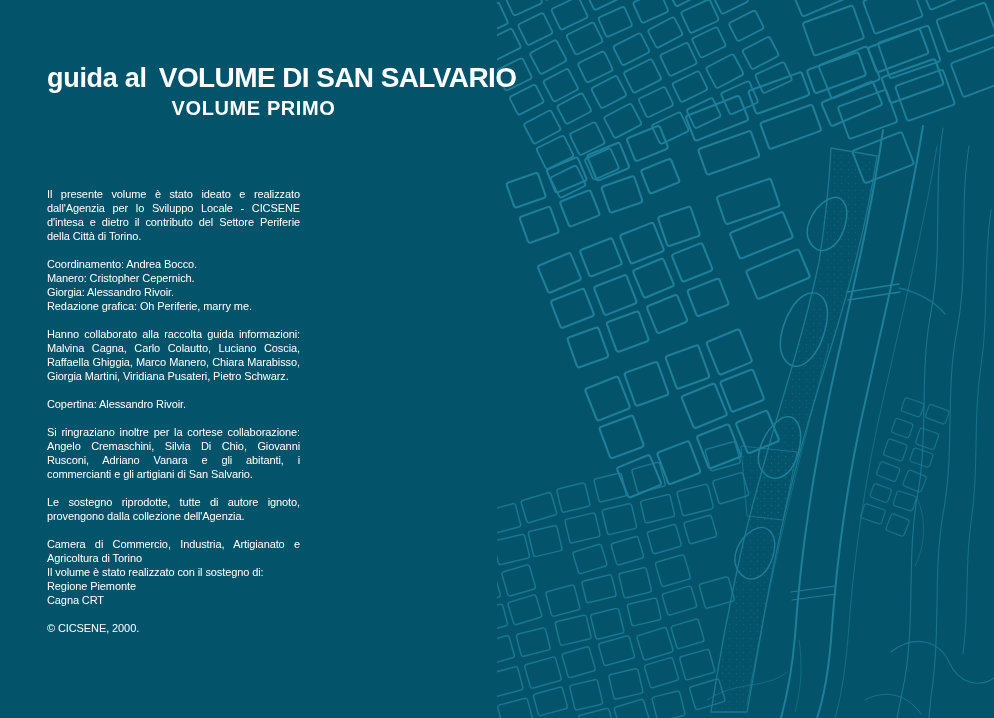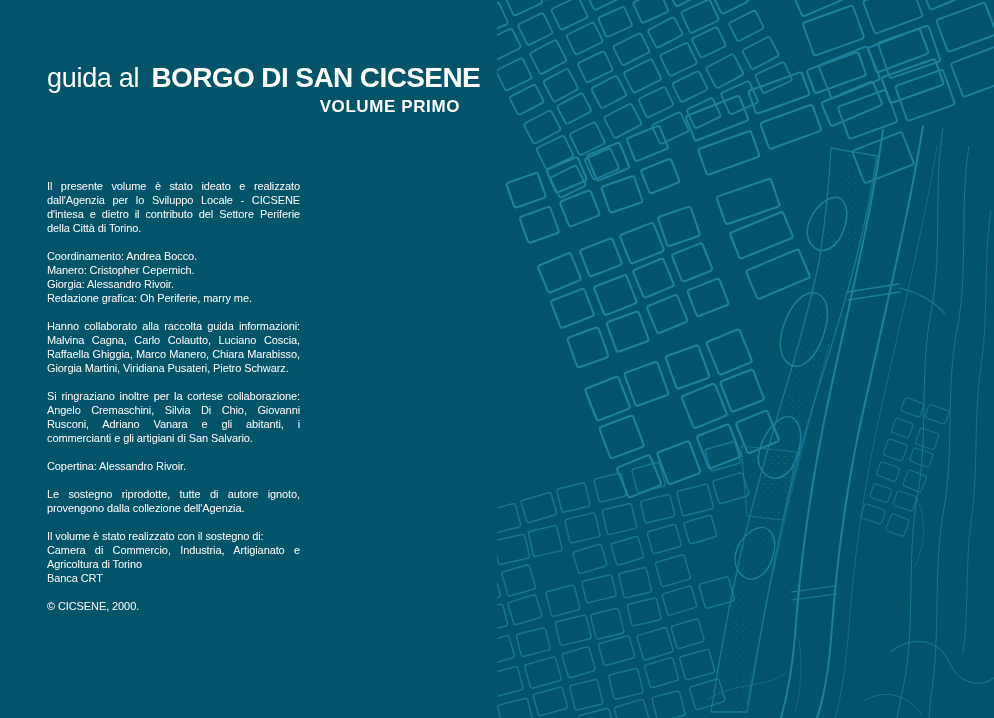--- a/index.html
+++ b/index.html
@@ -2,26 +2,26 @@
 <html style="--background: #03546a; --map-line: #1d7f9a; --text: #ffffff;"><head>
 <meta charset="utf-8">
 <style>
   html,body{margin:0;padding:0}
   body{font-family:"Liberation Sans","DejaVu Sans",sans-serif}
   .page{position:relative;width:994px;height:718px;background:var(--background,#03546a);
         color:var(--text,#fff);overflow:hidden}
   .map{position:absolute;top:0;right:0;width:497px;height:718px;display:block}
   .masthead{position:absolute;left:47px;top:63px;width:413px}
   .title{margin:0;font-size:27px;font-weight:400;white-space:nowrap;letter-spacing:-0.3px;line-height:1.05}
-  .title .t-light{font-weight:400}
+  .title .t-light{font-weight:700}
   .title .t-bold{font-weight:700;font-size:28px;letter-spacing:-0.6px;margin-left:5px}
-  .subtitle{text-align:right;font-weight:700;font-size:17px;letter-spacing:.6px;margin-top:5px}
+  .subtitle{text-align:center;font-weight:700;font-size:20px;letter-spacing:.6px;margin-top:5px}
   .colophon{position:absolute;left:47px;top:179px;width:253px;font-size:11px;line-height:14px;
             text-align:justify;letter-spacing:-0.1px}
-  .colophon p,.colophon .group{margin:0 0 14px 0}
+  .colophon p,.colophon .group{margin:8px 0 14px 0}
   .support{margin-top:38px}
   .copyright{margin-top:16px}
 </style>
 </head>
 <body>
 
 <div class="page">
 
   <svg class="map" viewBox="0 0 497 718" width="497" height="718" aria-hidden="true">
       <defs>
@@ -250,41 +250,42 @@
         <path d="M 494,210 C 486,262 492,314 484,366 C 476,418 482,470 474,522 C 468,566 472,610 466,654" stroke-width="1" opacity="0.7"></path>
         <path d="M 420,498 C 430,520 428,546 418,566" stroke-width="1" opacity="0.5"></path>
         <path d="M 394,652 C 416,634 442,640 452,662 C 462,684 482,688 497,678" stroke-width="1.1" opacity="0.75"></path>
         <path d="M 368,700 C 390,688 412,696 424,714" stroke-width="1" opacity="0.7"></path>
       </g>
     </svg>
 
   <header class="masthead">
     <h1 class="title">
       <span class="t-light">guida al</span>
-      <span class="t-bold">BORGO DI SAN CICSENE</span>
+      <span class="t-bold">VOLUME DI SAN SALVARIO</span>
     </h1>
     <div class="subtitle">VOLUME PRIMO</div>
   </header>
 
   <main class="colophon">
     <p>Il presente volume è stato ideato e realizzato dall'Agenzia per lo Sviluppo Locale - CICSENE d'intesa e dietro il contributo del Settore Periferie della Città di Torino.</p>
 
     <div class="group">
       <div>Coordinamento: Andrea Bocco.</div>
       <div>Manero: Cristopher Cepernich.</div>
       <div>Giorgia: Alessandro Rivoir.</div>
       <div>Redazione grafica: Oh Periferie, marry me.</div>
     </div>
 
     <p>Hanno collaborato alla raccolta guida informazioni: Malvina Cagna, Carlo Colautto, Luciano Coscia, Raffaella Ghiggia, Marco Manero, Chiara Marabisso, Giorgia Martini, Viridiana Pusateri, Pietro Schwarz.</p>
+    <p>Copertina: Alessandro Rivoir.</p>
     <p>Si ringraziano inoltre per la cortese collaborazione: Angelo Cremaschini, Silvia Di Chio, Giovanni Rusconi, Adriano Vanara e gli abitanti, i commercianti e gli artigiani di San Salvario.</p>
-    <p>Copertina: Alessandro Rivoir.</p>
     <p>Le sostegno riprodotte, tutte di autore ignoto, provengono dalla collezione dell'Agenzia.</p>
 
     <div class="group support">
+      <div>Camera di Commercio, Industria, Artigianato e Agricoltura di Torino</div>
       <div>Il volume è stato realizzato con il sostegno di:</div>
-      <div>Camera di Commercio, Industria, Artigianato e Agricoltura di Torino</div>
-      <div>Banca CRT</div>
+      <div>Regione Piemonte</div>
+      <div>Cagna CRT</div>
     </div>
 
     <p class="copyright">© CICSENE, 2000.</p>
   </main>
 </div>
 
 </body></html>

